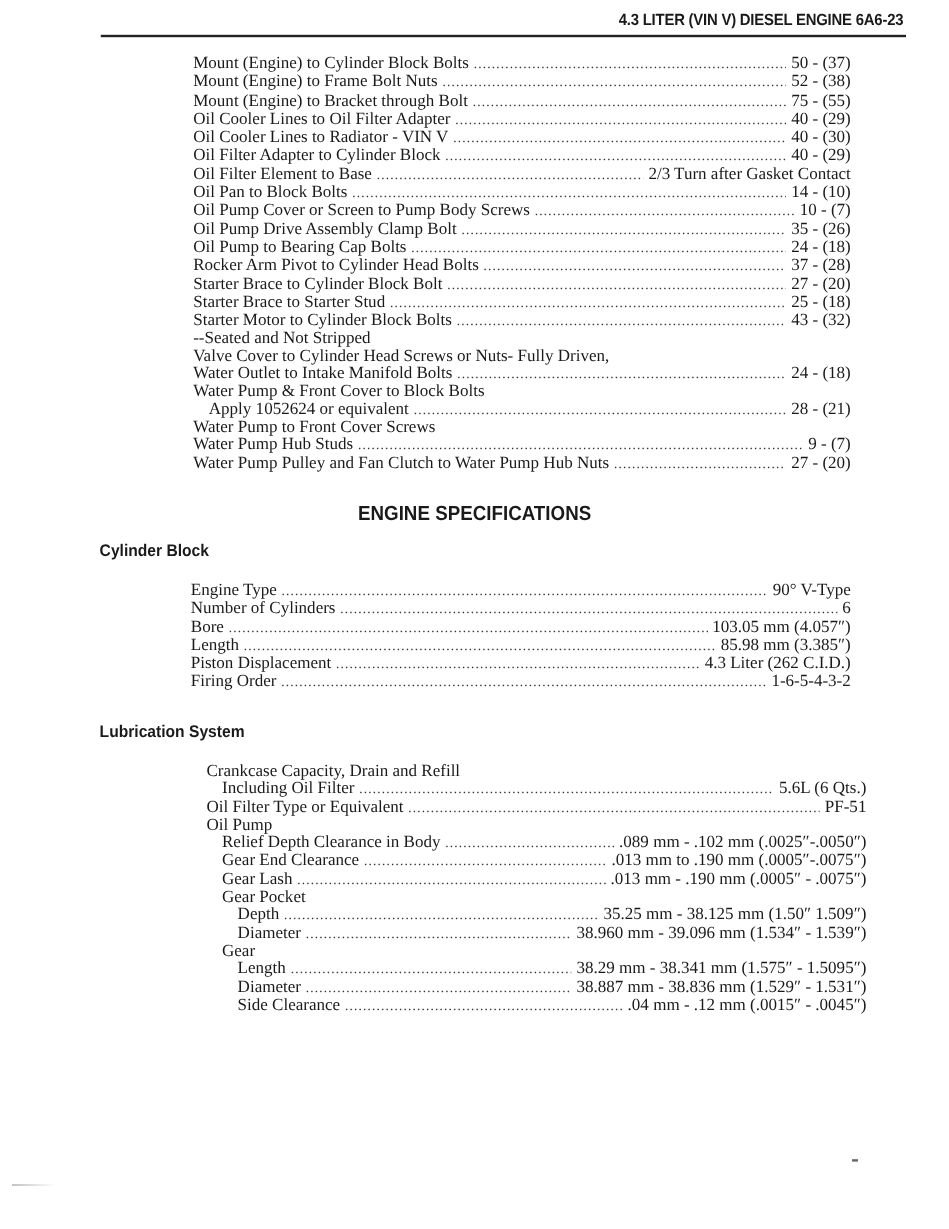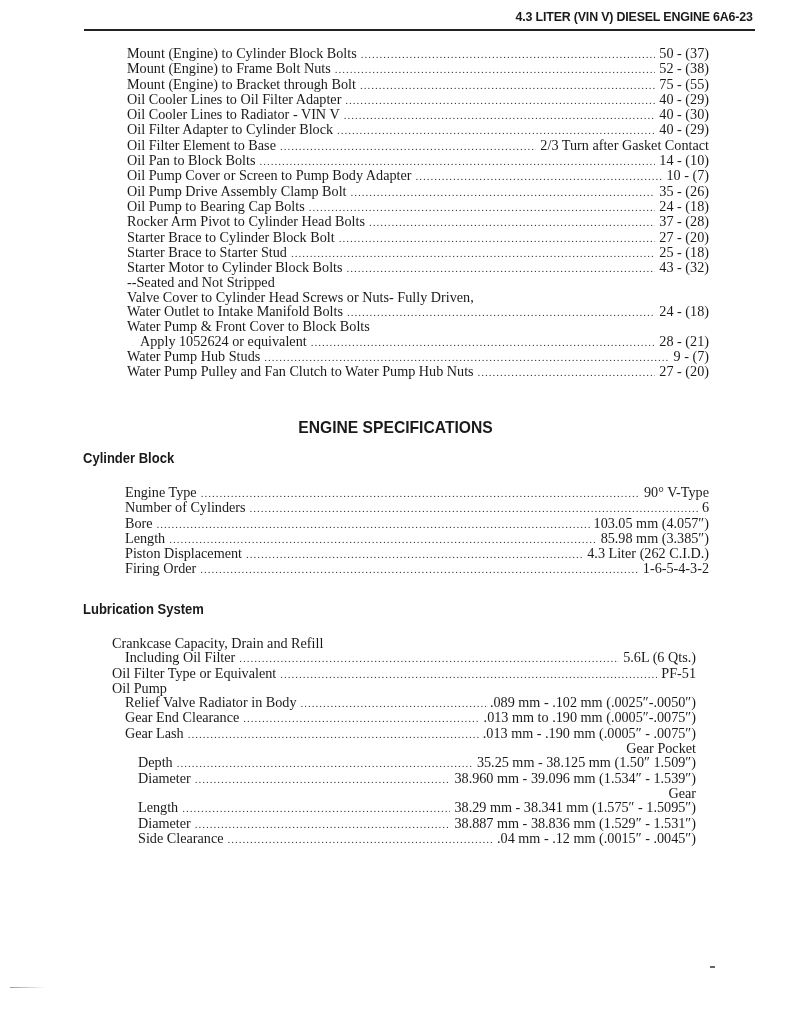--- a/index.html
+++ b/index.html
@@ -1,25 +1,25 @@
 <!DOCTYPE html>
 <html><head>
 <meta charset="utf-8">
 <style>
   html, body { margin:0; padding:0; background:#fff; }
   body { width:791px; height:1024px; position:relative; overflow:hidden; color:#1a1a1a; }
   .hdr-line { position:absolute; left:84px; top:29px; width:671px; height:2px; background:#222; }
   .hdr-title { position:absolute; right:38px; top:9px; font-family:"Liberation Sans", sans-serif; font-weight:bold; font-size:13.5px; letter-spacing:-0.2px; transform:scaleX(0.92); transform-origin:right; }
   .rows { position:absolute; font-family:"Liberation Serif", serif; font-size:14.2px; line-height:14.3px; }
   .row { display:flex; align-items:baseline; white-space:nowrap; }
-  .row .lbl { flex:0 0 auto; }
+  .row .lbl { flex:0 0 auto;margin-left:34px; }
   .row .dots { flex:1 1 auto; overflow:hidden; margin:0 4px; color:#333; font-size:11px; letter-spacing:1px; }
   .row .dots::before { content:"................................................................................................................................................................................................................................................................"; }
   .row .val { flex:0 0 auto; }
-  .ind1 { padding-left:13px;justify-content:flex-end; }
+  .ind1 { padding-left:13px; }
   .ind2 { padding-left:26px; }
   .section-title { position:absolute; left:0; width:791px; text-align:center; top:418px; font-family:"Liberation Sans", sans-serif; font-weight:bold; font-size:17px; transform:scaleX(0.92); }
   .sub-head { position:absolute; left:83px; font-family:"Liberation Sans", sans-serif; font-weight:bold; font-size:14px; transform:scaleX(0.93); transform-origin:left; }
   .foot-mark { position:absolute; left:10px; top:987px; width:36px; height:1px; background:linear-gradient(to right,#999,#fff); }
   .dash-mark { position:absolute; left:710px; top:966px; width:5px; height:2px; background:#666; }
 </style>
 </head>
 <body>
 
 <div class="hdr-title">4.3 LITER (VIN V) DIESEL ENGINE  6A6-23</div>
@@ -60,21 +60,21 @@
       <span class="lbl">Oil Filter Element to Base</span>
       <span class="dots"></span>
       <span class="val">2/3 Turn after Gasket Contact</span>
     </div>
     <div class="row">
       <span class="lbl">Oil Pan to Block Bolts</span>
       <span class="dots"></span>
       <span class="val">14 - (10)</span>
     </div>
     <div class="row">
-      <span class="lbl">Oil Pump Cover or Screen to Pump Body Adapter</span>
+      <span class="lbl">Oil Pump Cover or Screen to Pump Body Screws</span>
       <span class="dots"></span>
       <span class="val">10 - (7)</span>
     </div>
     <div class="row">
       <span class="lbl">Oil Pump Drive Assembly Clamp Bolt</span>
       <span class="dots"></span>
       <span class="val">35 - (26)</span>
     </div>
     <div class="row">
       <span class="lbl">Oil Pump to Bearing Cap Bolts</span>
@@ -112,20 +112,23 @@
       <span class="dots"></span>
       <span class="val">24 - (18)</span>
     </div>
     <div class="row">
       <span class="lbl">Water Pump &amp; Front Cover to Block Bolts</span>
     </div>
     <div class="row ind1">
       <span class="lbl">Apply 1052624 or equivalent</span>
       <span class="dots"></span>
       <span class="val">28 - (21)</span>
+    </div>
+    <div class="row">
+      <span class="lbl">Water Pump to Front Cover Screws</span>
     </div>
     <div class="row">
       <span class="lbl">Water Pump Hub Studs</span>
       <span class="dots"></span>
       <span class="val">9 - (7)</span>
     </div>
     <div class="row">
       <span class="lbl">Water Pump Pulley and Fan Clutch to Water Pump Hub Nuts</span>
       <span class="dots"></span>
       <span class="val">27 - (20)</span>
@@ -162,39 +165,39 @@
       <span class="val">4.3 Liter (262 C.I.D.)</span>
     </div>
     <div class="row">
       <span class="lbl">Firing Order</span>
       <span class="dots"></span>
       <span class="val">1-6-5-4-3-2</span>
     </div>
   </div>
 
 <div class="sub-head" style="top:601px;">Lubrication System</div>
-<div class="rows" id="lub-rows" style="left:112px; top:636px; width:584px;">
+<div class="rows" id="lub-rows" style="left:138px; top:636px; width:584px;">
     <div class="row">
       <span class="lbl">Crankcase Capacity, Drain and Refill</span>
     </div>
     <div class="row ind1">
       <span class="lbl">Including Oil Filter</span>
       <span class="dots"></span>
       <span class="val">5.6L (6 Qts.)</span>
     </div>
     <div class="row">
       <span class="lbl">Oil Filter Type or Equivalent</span>
       <span class="dots"></span>
       <span class="val">PF-51</span>
     </div>
     <div class="row">
       <span class="lbl">Oil Pump</span>
     </div>
     <div class="row ind1">
-      <span class="lbl">Relief Valve Radiator in Body</span>
+      <span class="lbl">Relief Depth Clearance in Body</span>
       <span class="dots"></span>
       <span class="val">.089 mm - .102 mm (.0025″-.0050″)</span>
     </div>
     <div class="row ind1">
       <span class="lbl">Gear End Clearance</span>
       <span class="dots"></span>
       <span class="val">.013 mm to .190 mm (.0005″-.0075″)</span>
     </div>
     <div class="row ind1">
       <span class="lbl">Gear Lash</span>

